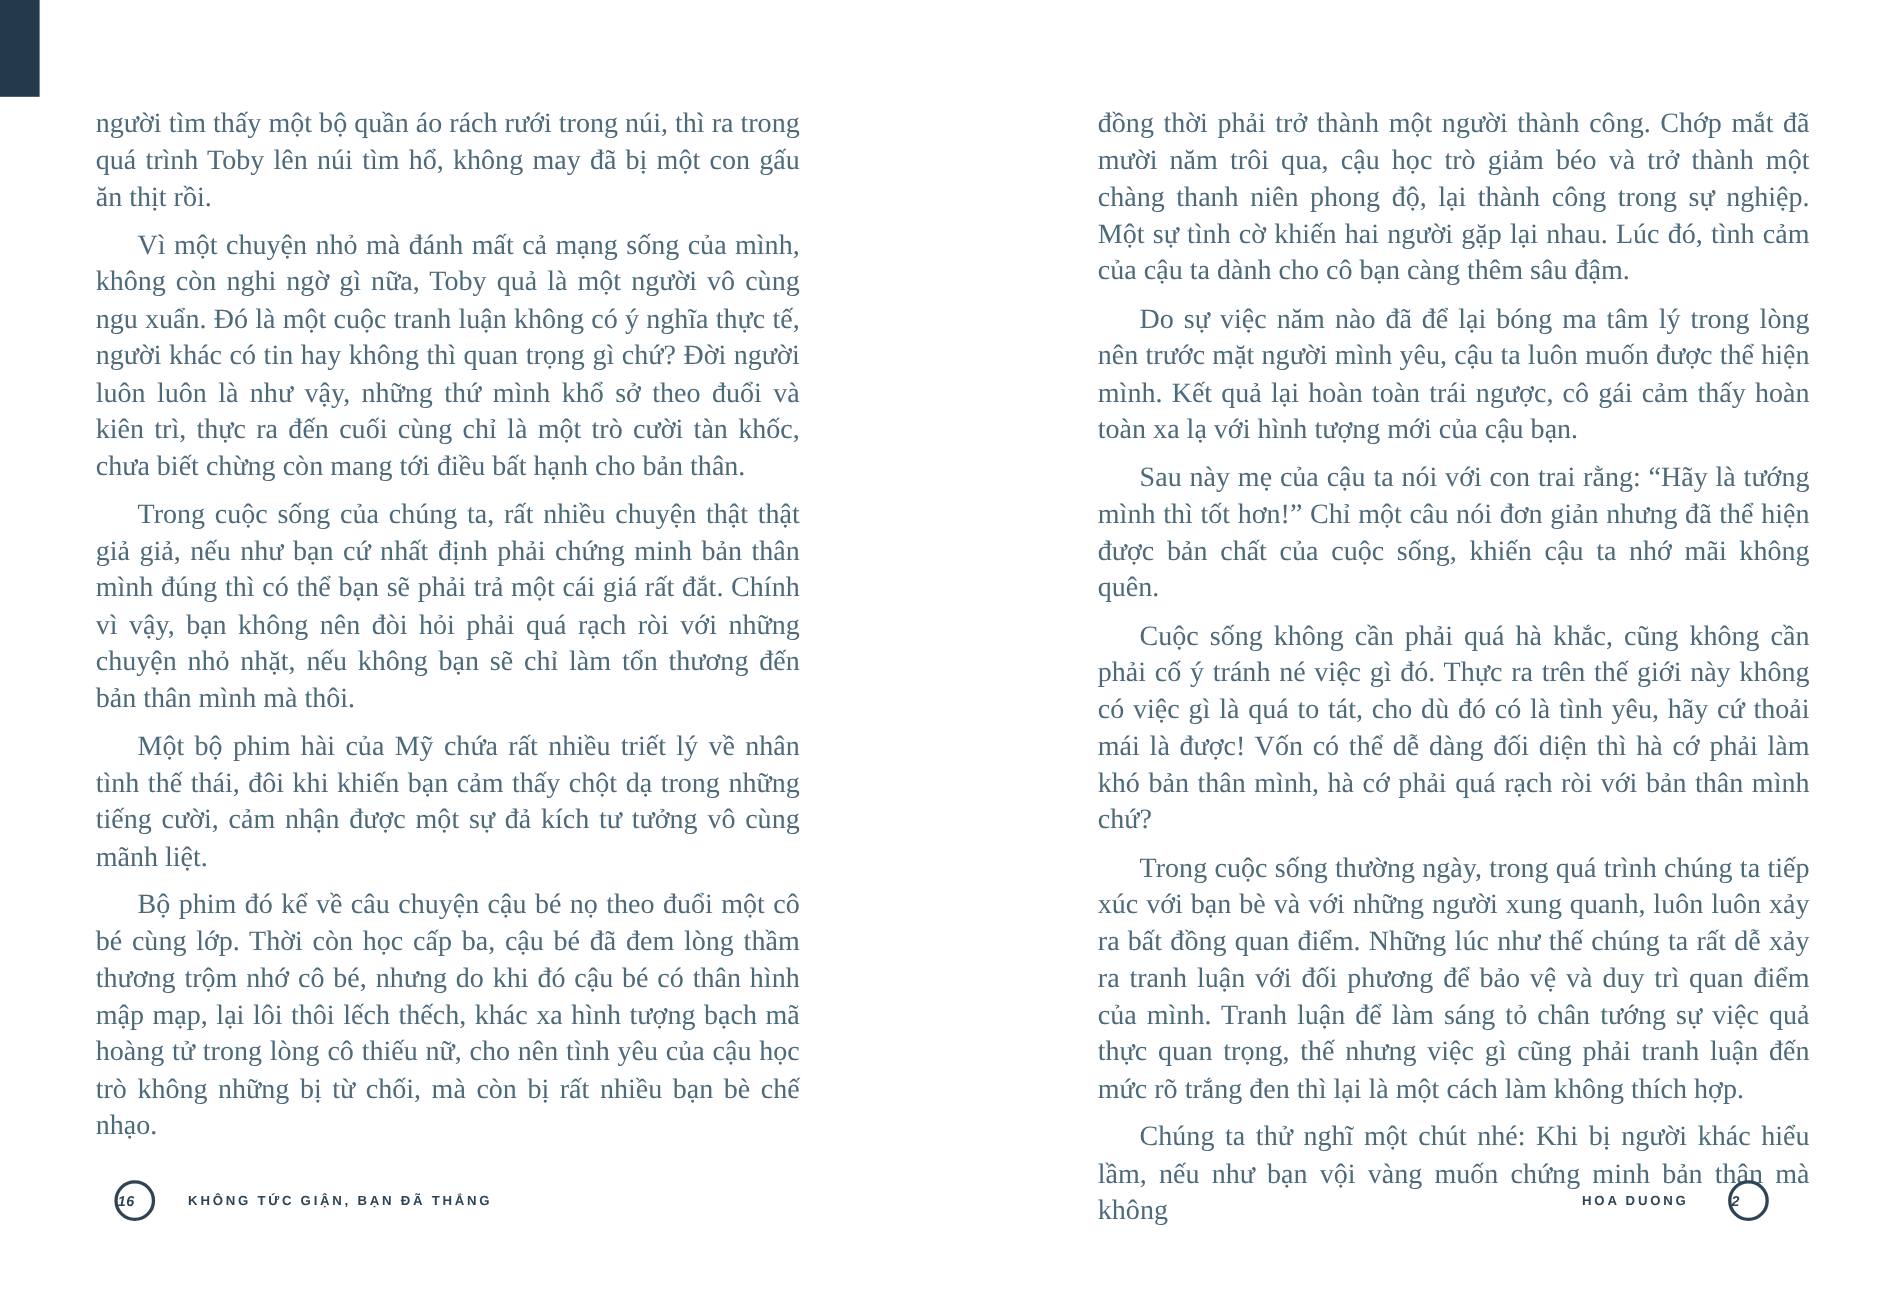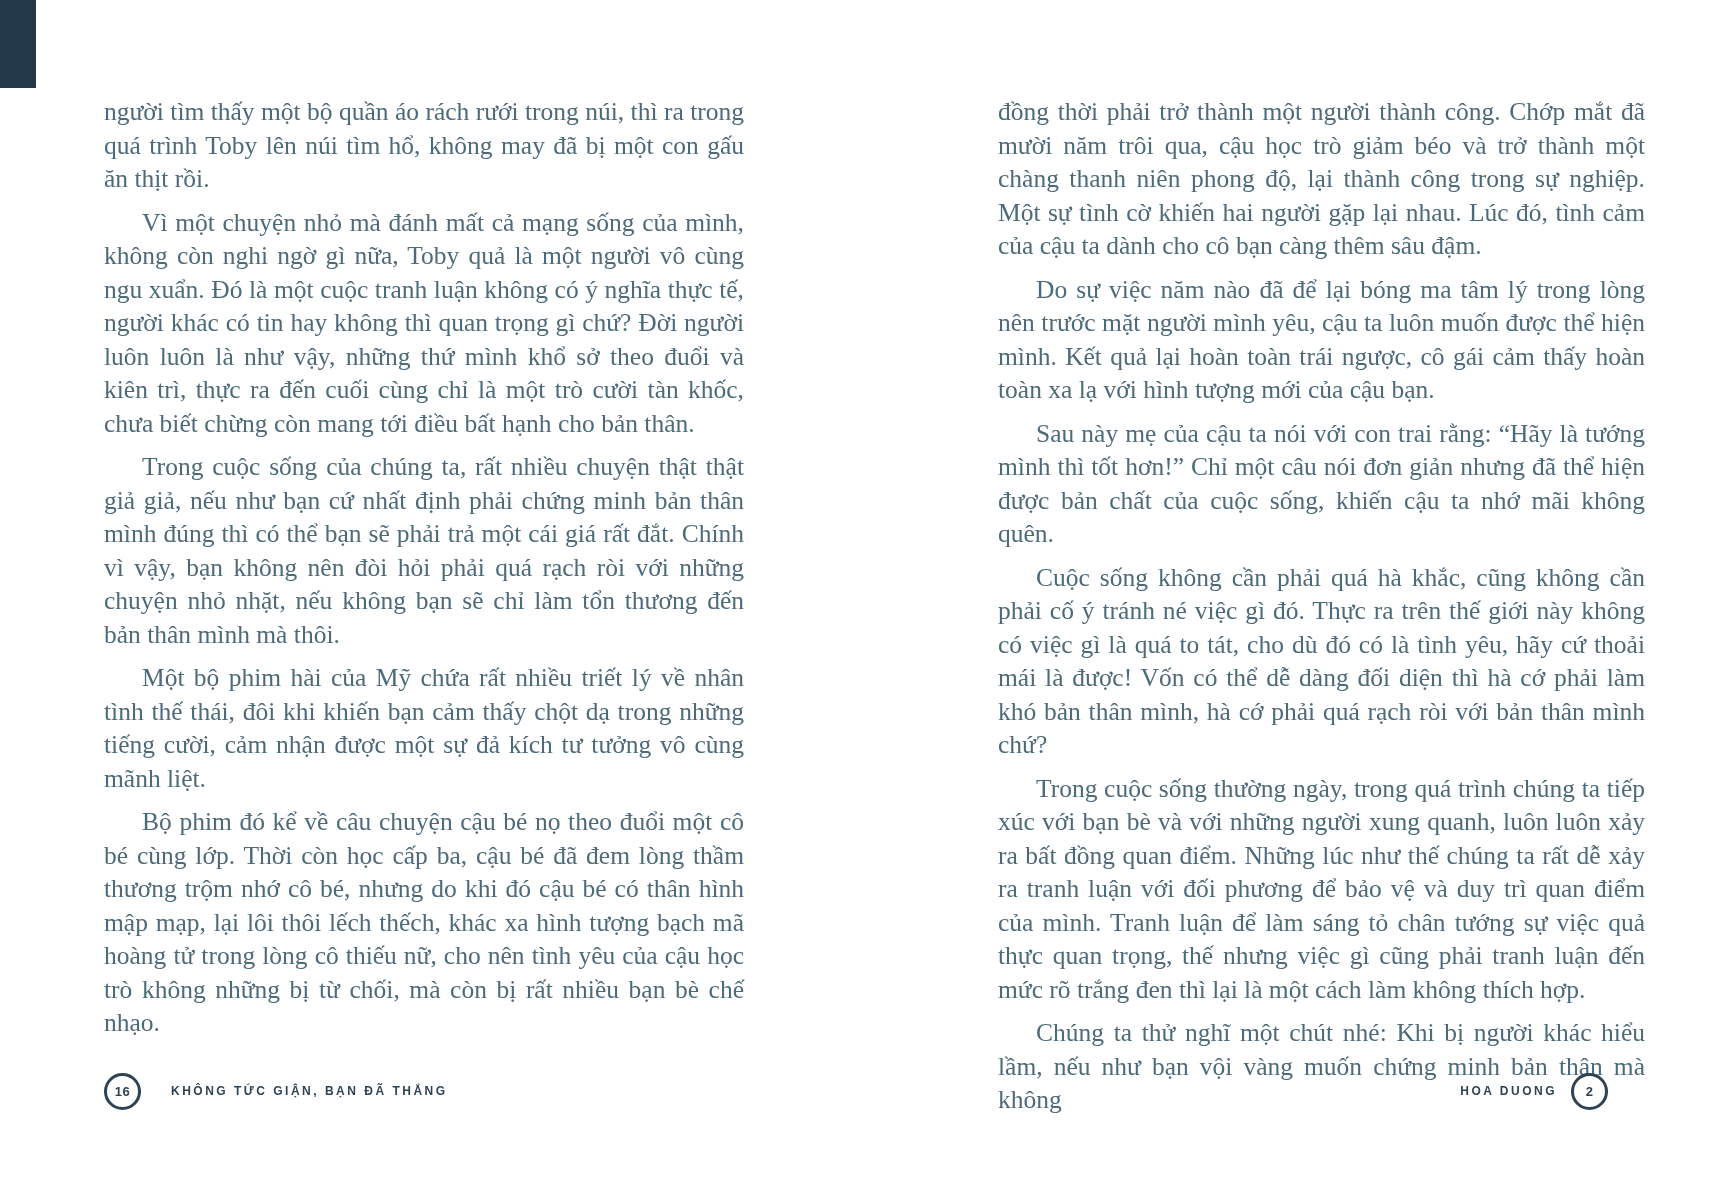--- a/index.html
+++ b/index.html
@@ -14,49 +14,50 @@
   .corner-tab {
     position: absolute;
     left: 0; top: 0;
     width: 36px; height: 88px;
     background: #24394a;
   }
   .text-column {
     position: absolute;
     top: 95px;
   }
-  .text-column.left  { left: 104px; width: 640px; }
+  .text-column.left  { left: 87px; width: 640px; }
   .text-column.right { left: 998px; width: 647px; }
   .text-column p {
     margin: 0 0 10px 0;
     font-size: 25.5px;
     line-height: 33.5px;
     color: #4d6a7a;
     text-align: justify;
     hyphens: none;
   }
   .text-column p.indent { text-indent: 38px; }
   .page-footer {
     position: absolute;
     top: 1072px;
     height: 38px;
     display: flex;
     align-items: center;
   }
   .page-footer.left  { left: 104px; gap: 30px; }
-  .page-footer.right { right: 105px; gap: 14px; }
+  .page-footer.right { right: 105px; gap: 36px; }
   .page-number-circle {
     box-sizing: border-box;
     width: 37px; height: 37px;
     border: 3px solid #2e4454;
     border-radius: 50%;
     display: inline-flex;
     align-items: center;
-    justify-content: center;
+    justify-content: flex-start;
     flex: 0 0 auto;
+    font-style: italic;
   }
   .page-number-circle span {
     font-family: "Liberation Sans", sans-serif;
     font-size: 13px;
     font-weight: 600;
     color: #2e4454;
     letter-spacing: 0.5px;
   }
   .footer-title {
     font-family: Liberation Sans, sans-serif;

